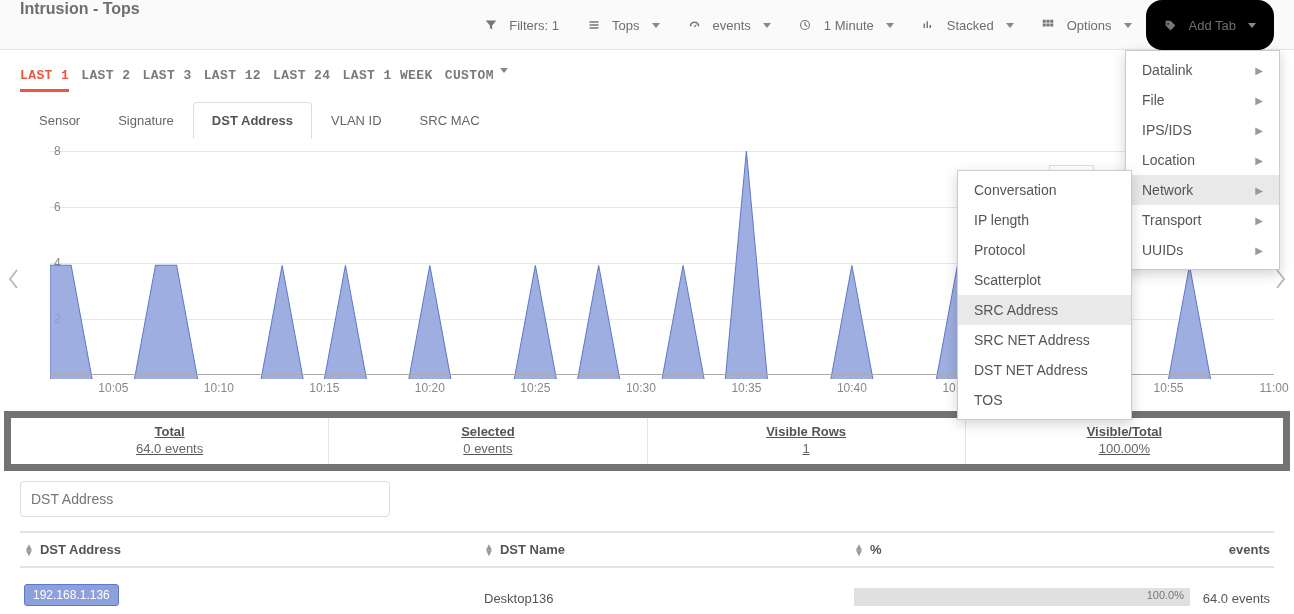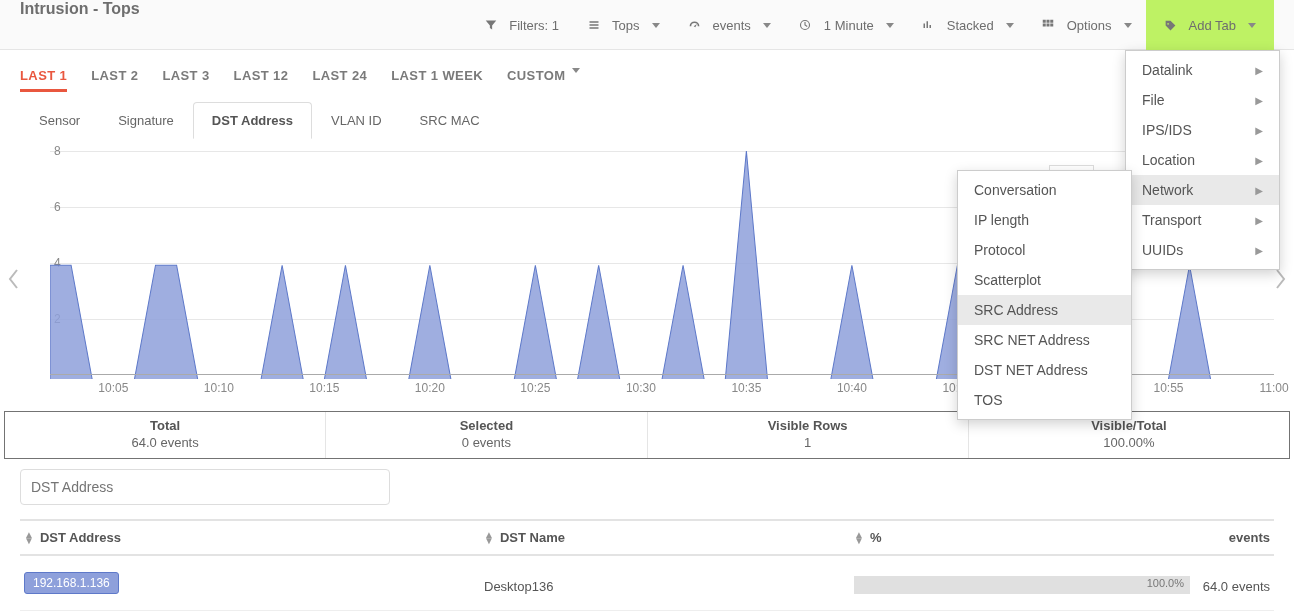--- a/index.html
+++ b/index.html
@@ -3,26 +3,26 @@
 <meta charset="utf-8">
 <style>
   * { box-sizing: border-box; margin: 0; padding: 0; }
   body { font-family: -apple-system, BlinkMacSystemFont, "Segoe UI", Helvetica, Arial, sans-serif; font-size: 13px; color: #555; background: #fff; width: 1294px; }
   
   
   .topbar { display: flex; height: 50px; border-bottom: 1px solid #e5e5e5; padding: 0 20px 0 20px; background: #fafafa; }
   .topbar-title { font-size: 16px; font-weight: 600; color: #6e6e6e; flex: 0 0 auto; }
   .topbar-spacer { flex: 1; }
   .topbar-item { display: flex; align-items: center; gap: 12px; padding: 0 14px; height: 50px; color: #6e6e6e; white-space: nowrap; }
-  .topbar-item.addtab { background: #bef264; padding: 0 18px; }
+  .topbar-item.addtab { background: #000000; padding: 0 18px; border-radius: 16px; }
   .caret { width: 0; height: 0; border-left: 4px solid transparent; border-right: 4px solid transparent; border-top: 5px solid #888; display: inline-block; }
   .icon { width: 13px; height: 13px; display: inline-flex; align-items: center; justify-content: center; color: #777;}
   
   
-  .timerange { display: flex; gap: 24px; padding: 18px 20px 12px 20px; }
+  .timerange { display: flex; gap: 12px; padding: 18px 20px 12px 20px; font-family: Liberation Mono, monospace; }
   .timerange-item { font-size: 13px; font-weight: 700; color: #7a7a7a; letter-spacing: .4px; }
   .timerange-item.active { color: #e9573f; border-bottom: 3px solid #e9573f; padding-bottom: 6px; margin-bottom: -6px;}
   .timerange-item.custom { display:flex; align-items:flex-start; gap:6px;}
   
   
   .tabs { display: flex; align-items: flex-end; padding: 4px 20px 0; gap: 0; }
   .tab { padding: 10px 18px; font-size: 13px; color: #666; border: 1px solid transparent;}
   .tab.active { border: 1px solid #ddd; border-bottom-color: #fff; border-radius: 4px 4px 0 0; background:#fff; font-weight:600; color:#555;}
   
   
@@ -38,21 +38,21 @@
   .axis-line { position:absolute; left:30px; right:0; bottom:30px; border-top:1px solid #aaa;}
   .legend-box { position:absolute; top:20px; right:180px; background:#fff; border:1px solid #ddd; padding:8px 10px; font-size:12px; color:#555;}
   .legend-row { display:flex; align-items:center; gap:6px;}
   .legend-sw { width:10px; height:10px; display:inline-block;}
   .legend-sw.empty { border:1px solid #bbb;}
   .legend-sw.fill { background:#3a57c4;}
   .nav-chev { position:absolute; top:110px; width:20px; height:60px; display:flex; align-items:center; justify-content:center; color:#bbb;}
   .nav-chev.left { left:-16px;} .nav-chev.right { right:-16px;}
   
   
-  .summary { display:flex; margin: 6px 4px 0; border:1px solid #737373;}
+  .summary { display:flex; margin: 6px 4px 0; border:7px solid #737373;text-decoration:underline;}
   .summary-cell { flex:1; text-align:center; border-right:1px solid #e5e5e5;}
   .summary-cell:last-child{ border-right:none;}
   .summary-head { padding:6px 0 2px; font-weight:600; color:#555;}
   .summary-val { padding:0 0 8px; color:#666;}
   
   
   .filter-input { margin: 10px 20px 14px; }
   .filter-input input { width: 370px; padding:9px 10px; border:1px solid #ddd; border-radius:4px; font-size:14px; color:#666;}
   
   

